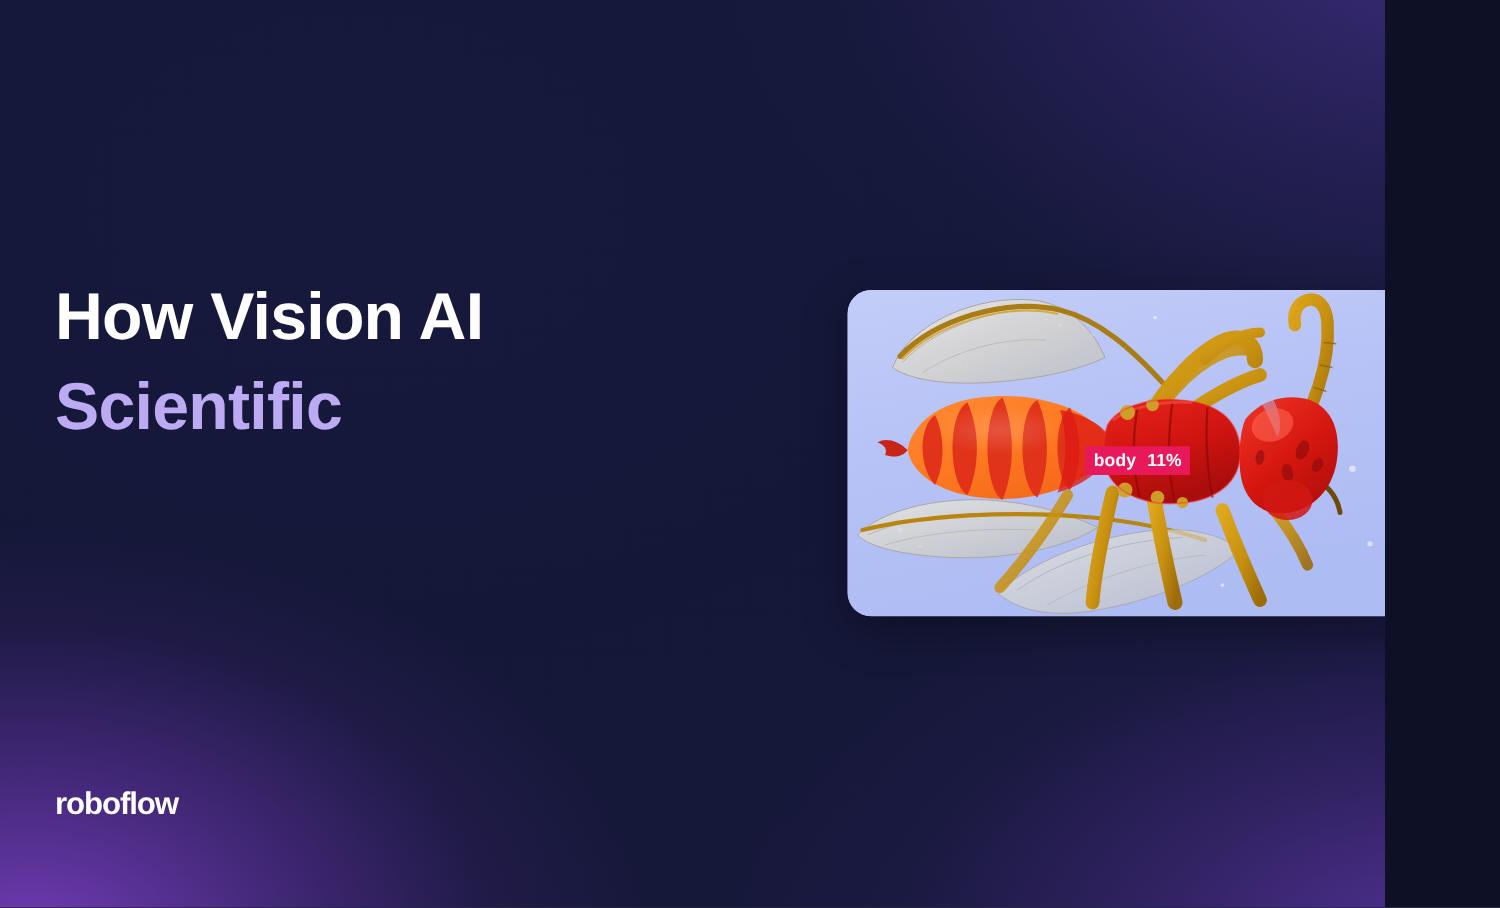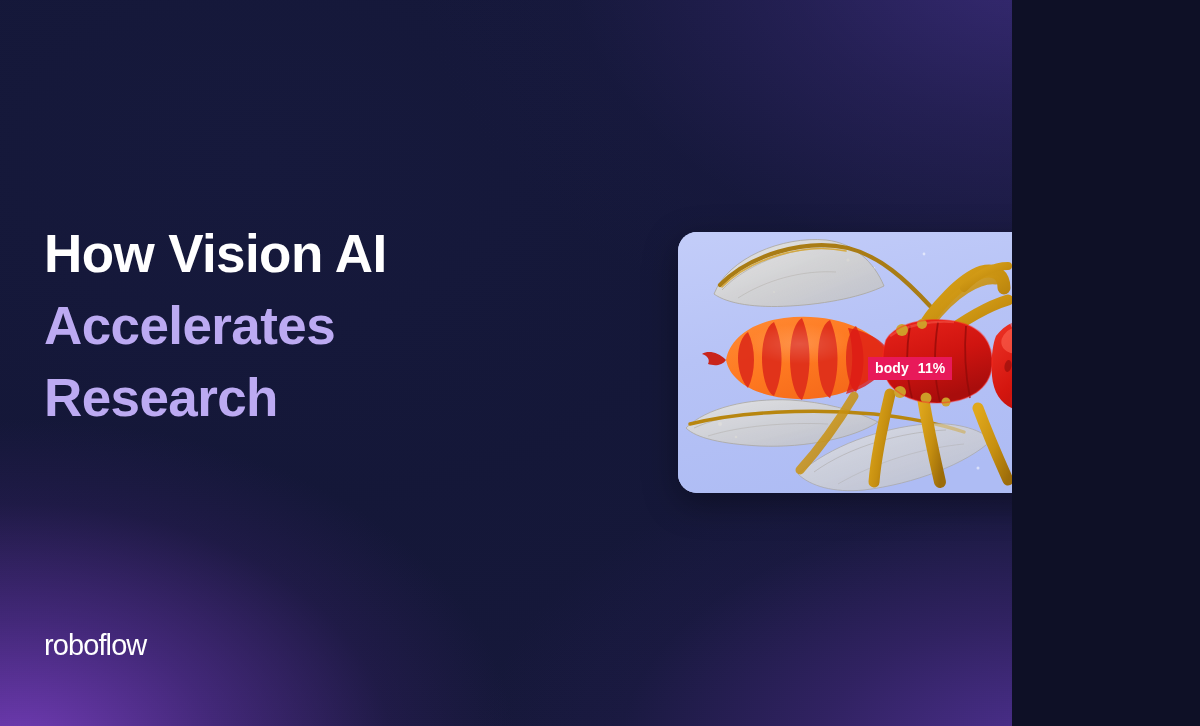--- a/index.html
+++ b/index.html
@@ -6,21 +6,21 @@
     margin: 0;
     padding: 0;
     background: #0e1026;
   }
   body {
     font-family: "Liberation Sans", sans-serif;
   }
 
   #stage {
     position: relative;
-    width: 1012px;
+    width: 1108px;
     height: 726px;
     overflow: hidden;
     background:
       radial-gradient(ellipse 620px 420px at 2% 104%, rgba(120,62,190,0.95) 0%, rgba(95,50,160,0.62) 32%, rgba(60,34,110,0.26) 60%, rgba(30,25,70,0.0) 80%),
       radial-gradient(ellipse 700px 400px at 104% 104%, rgba(88,52,160,0.88) 0%, rgba(70,42,130,0.55) 34%, rgba(40,30,90,0.22) 62%, rgba(25,24,66,0.0) 82%),
       radial-gradient(ellipse 760px 520px at 104% -8%, rgba(66,48,136,0.80) 0%, rgba(52,40,112,0.48) 36%, rgba(32,30,78,0.18) 64%, rgba(22,24,62,0.0) 84%),
       radial-gradient(ellipse 900px 620px at 26% 22%, rgba(22,25,60,1) 0%, rgba(20,23,56,1) 55%, rgba(22,24,58,1) 100%),
       linear-gradient(160deg, #181b38 0%, #171a36 45%, #1d1c44 100%);
   }
 
@@ -51,22 +51,22 @@
     white-space: nowrap;
   }
   .hl-white { color: #ffffff; }
   .hl-accent { color: #bcaaf2; }
 
   
   #logo {
     position: absolute;
     left: 44px;
     top: 629px;
-    font-size: 29px;
-    font-weight: 400;
+    font-size: 25px;
+    font-weight: 700;
     letter-spacing: -0.9px;
     color: #ffffff;
   }
 
   
   #card {
     position: absolute;
     left: 678px;
     top: 232px;
     width: 450px;
@@ -98,22 +98,21 @@
 </style>
 </head>
 <body>
 
 <div id="stage">
 
   <div id="grain"></div>
 
   <div id="headline">
     <div class="hl-line hl-white">How Vision AI</div>
-    <div class="hl-line hl-accent">Accelerates</div>
-    <div class="hl-line hl-accent">Research</div>
+    <div class="hl-line hl-accent">Scientific</div>
   </div>
 
   <div id="logo">roboflow</div>
 
   <div id="card">
     <svg viewBox="0 0 450 261" preserveAspectRatio="none" aria-label="Microscope photo of a wasp on a light blue background with a computer-vision segmentation mask over its body">
       <defs>
         <linearGradient id="bgBlue" x1="0" y1="0" x2="0.35" y2="1">
           <stop offset="0%" stop-color="#c3cdf9"></stop>
           <stop offset="45%" stop-color="#b7c3f6"></stop>

